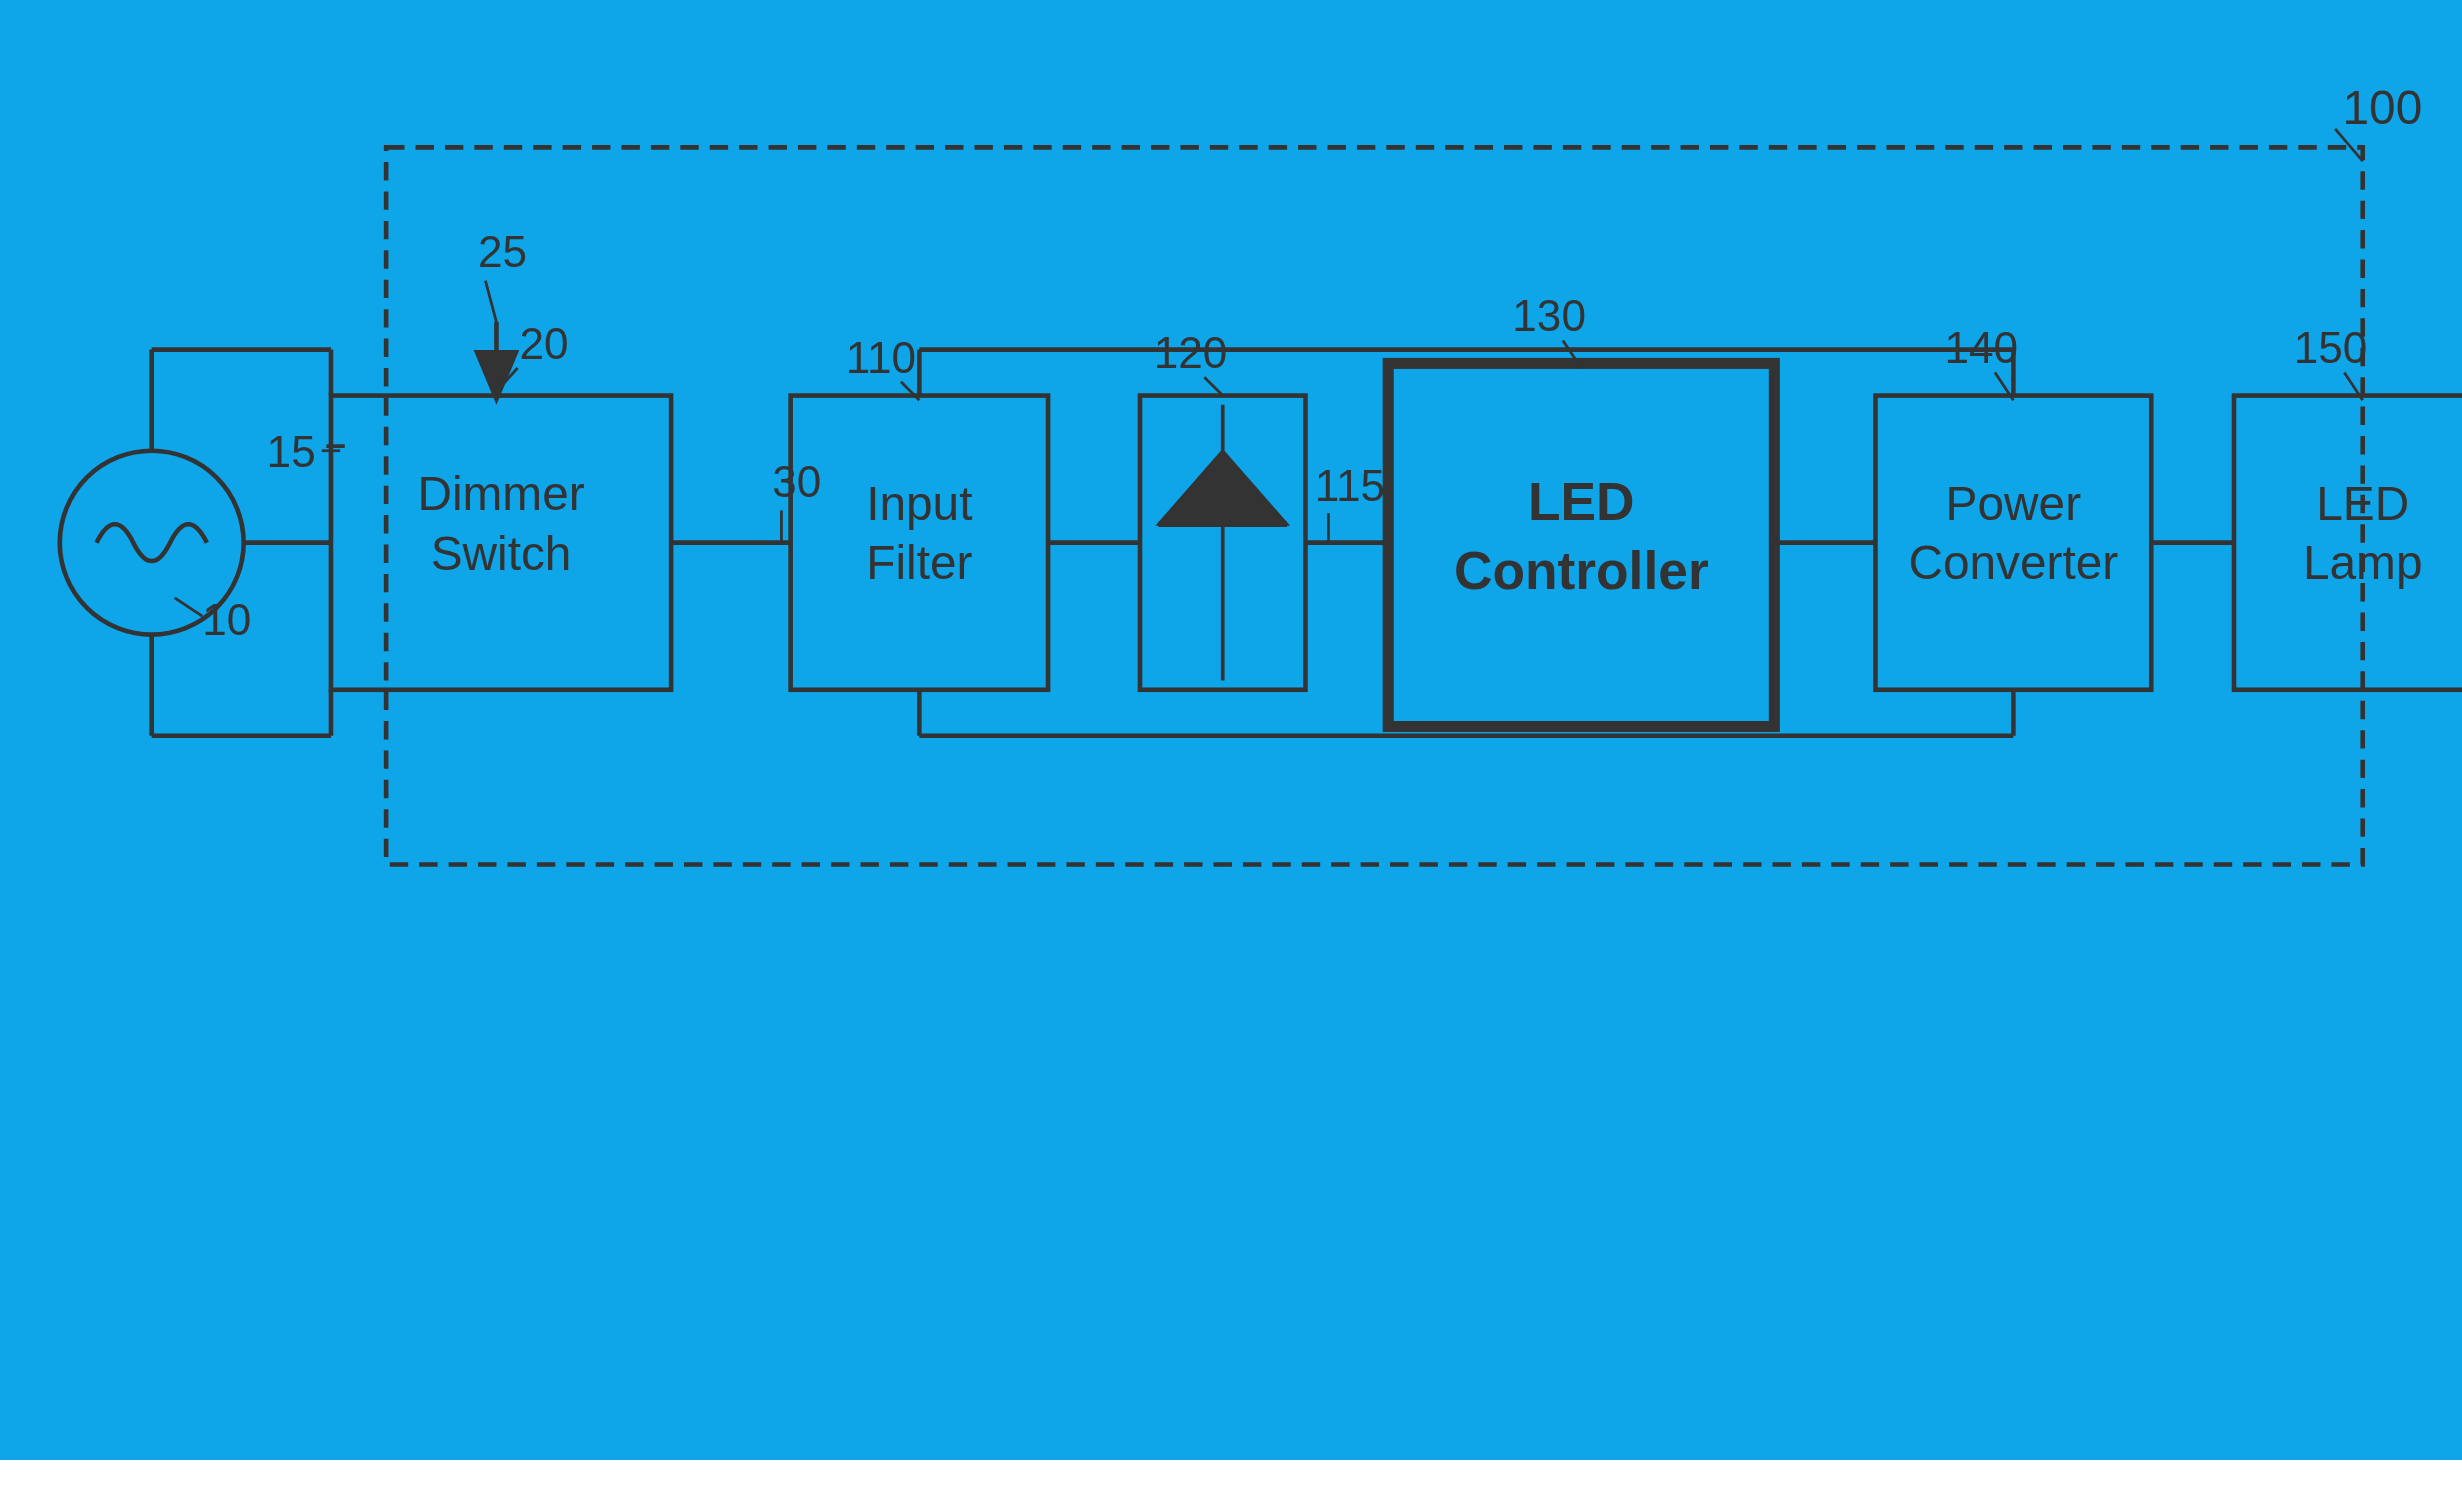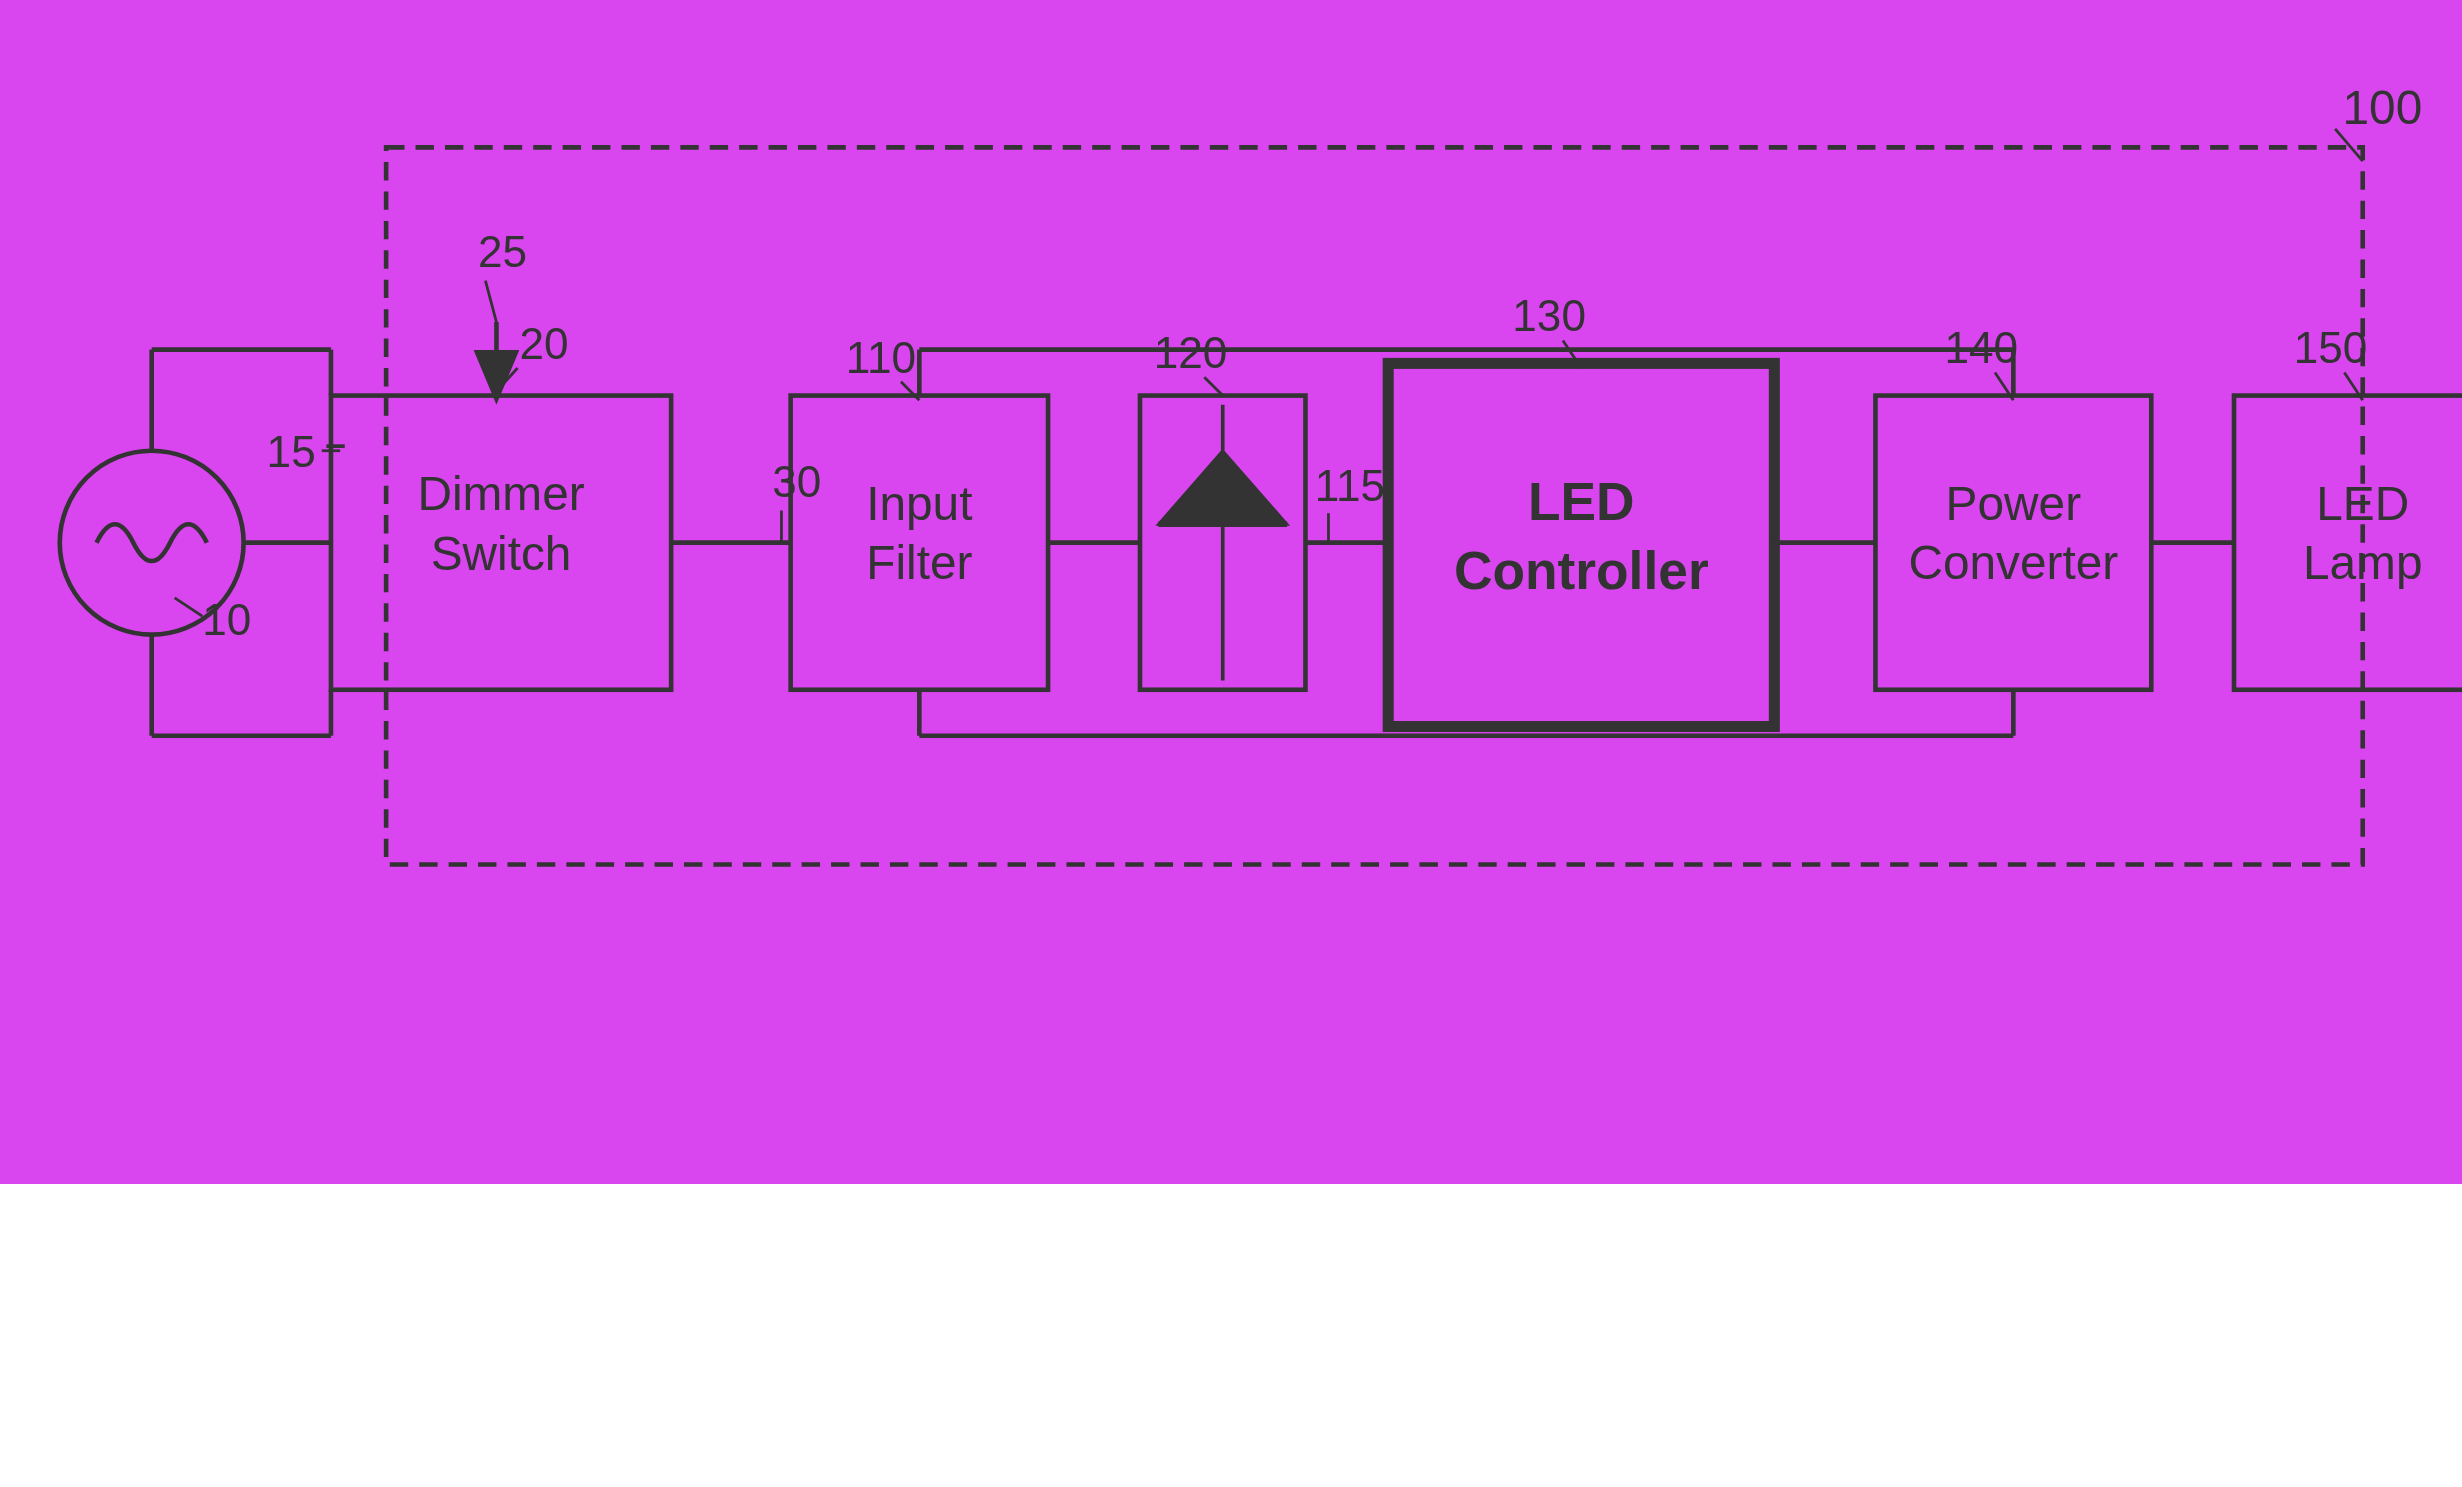--- a/index.html
+++ b/index.html
@@ -6,22 +6,22 @@
     body {
       background: #ffffff;
       width: 2462px;
       height: 1488px;
       font-family: Arial, Helvetica, sans-serif;
       overflow: hidden;
     }
     .diagram-container {
       position: relative;
       width: 2462px;
-      height: 1184px;
-      background: #d946ef;
+      height: 1460px;
+      background: #0ea5e9;
     }
     svg {
       position: absolute;
       top: 0;
       left: 0;
       width: 2462px;
       height: 1488px;
     }
   </style>
 </head>

